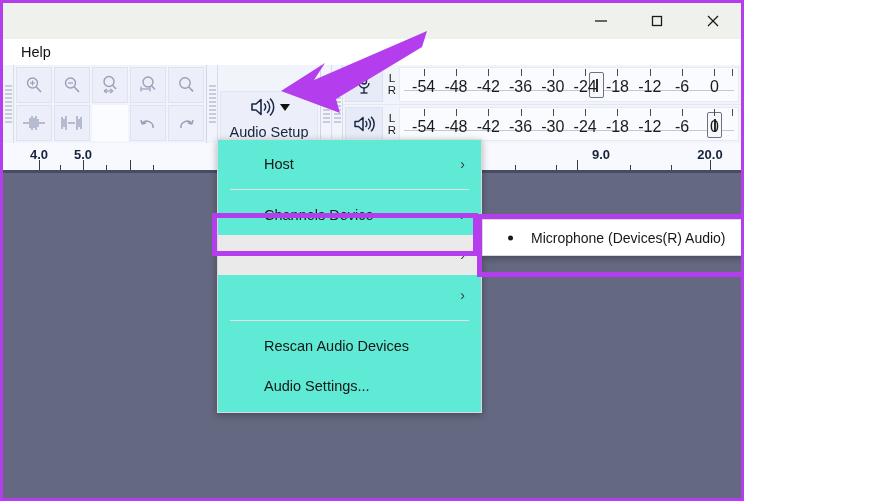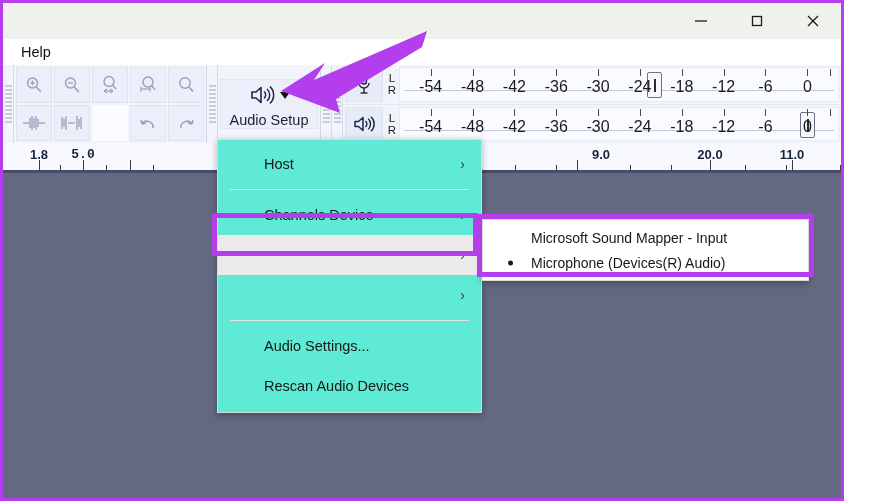--- a/index.html
+++ b/index.html
@@ -4,21 +4,21 @@
 <style>
   * { box-sizing: border-box; margin: 0; padding: 0; }
   html, body {
     width: 888px; height: 501px;
     overflow: hidden;
     font-family: "Liberation Sans", sans-serif;
     background: #ffffff;
   }
   #root {
     position: relative;
-    width: 844px; height: 501px;
+    width: 744px; height: 501px;
     border: 3px solid #b43dee;
     background: #eef1ec;
     overflow: hidden;
   }
   
   .titlebar {
     position: absolute; left: 0; top: 0; right: 0; height: 36px;
     background: #eef1ec;
   }
   .wincontrols {
@@ -45,21 +45,21 @@
     background: #f2f4fb;
     display: flex; align-items: stretch;
   }
   .grip {
     width: 11px; background: #f2f4fb;
     display: flex; flex-direction: column; align-items: center;
     justify-content: center; gap: 2px; padding: 4px 0;
     border-right: 1px solid #d8dcea;
   }
   .grip i { display: block; width: 7px; height: 2px; background: #c7ccdd; }
-  .tbgroup { display: flex; align-items: center; border-right: 1px solid #cfd5e6; }
+  .tbgroup { display: flex; align-items: flex-end; border-right: 1px solid #cfd5e6; }
   
   .toolgrid {
     display: grid; grid-template-columns: repeat(5, 38px);
     grid-template-rows: 38px 38px; gap: 0; padding: 1px;
     align-content: start;
   }
   .tbtn {
     display: flex; align-items: center; justify-content: center;
     background: #eceffa; border: 1px solid #dfe3f1; margin: 1px;
     color: #9aa0b8;
@@ -398,22 +398,22 @@
             <div class="tick" style="left: 93%;"></div>
             <div class="num" style="left: 93%;">0</div>
             <div class="tick" style="left: 98.2556%;"></div>
           </div>
       </div>
 
     </div>
   </div>
 
   <div class="ruler" id="ruler">
-      <div class="rlabel" style="left: 36px;">1.8</div>
-      <div class="rlabel" style="left: 80px; font-family: Liberation Mono, monospace;">5.0</div>
+      <div class="rlabel" style="left: 36px;">4.0</div>
+      <div class="rlabel" style="left: 80px;">5.0</div>
       <div class="rlabel" style="left: 574px; margin-left: 24px;">9.0</div>
       <div class="rlabel" style="left: 707px;">20.0</div>
       <div class="rlabel" style="left: 789px;">11.0</div>
       <div class="rtick maj" style="left: 36px;"></div>
       <div class="rtick maj" style="left: 80px;"></div>
       <div class="rtick maj" style="left: 127px;"></div>
       <div class="rtick maj" style="left: 574px;"></div>
       <div class="rtick maj" style="left: 707px;"></div>
       <div class="rtick maj" style="left: 789px;"></div>
       <div class="rtick min" style="left: 57px;"></div>
@@ -442,31 +442,28 @@
         <span class="arrow">›</span>
       </div>
       <div class="mi hl">
         <span class="arrow">›</span>
       </div>
       <div class="mi">
         <span class="arrow">›</span>
       </div>
       <div class="msep"></div>
       <div class="mi">
+        <span>Rescan Audio Devices</span>
+      </div>
+      <div class="mi">
         <span>Audio Settings...</span>
       </div>
-      <div class="mi">
-        <span>Rescan Audio Devices</span>
-      </div>
     </div>
 
   <div class="submenu" id="submenu">
-      <div class="smi">
-        <span>Microsoft Sound Mapper - Input</span>
-      </div>
       <div class="smi">
         <span class="bullet"></span>
         <span>Microphone (Devices(R) Audio)</span>
       </div>
     </div>
 
   <div class="annbox" id="ann-recording-device"></div>
   <div class="annbox" id="ann-submenu"></div>
 
   <svg class="arrow-overlay" viewBox="0 0 888 501">

